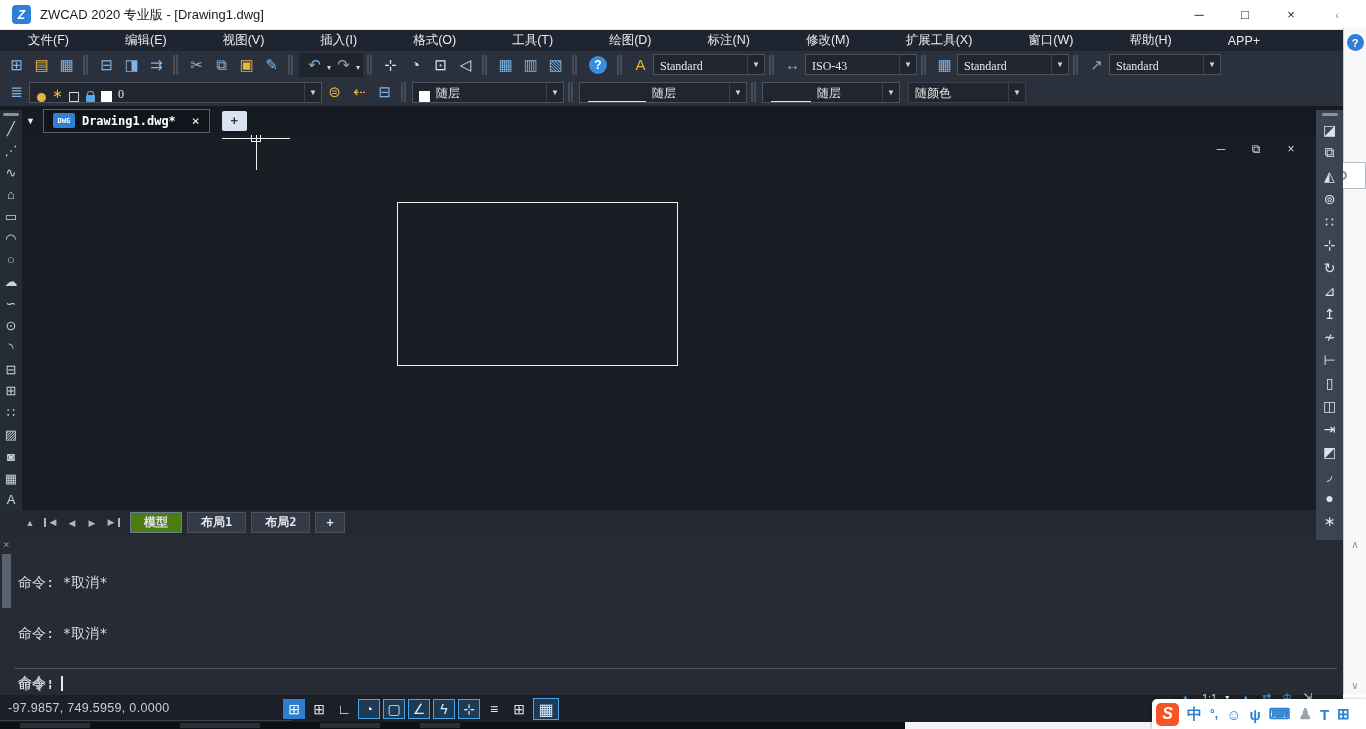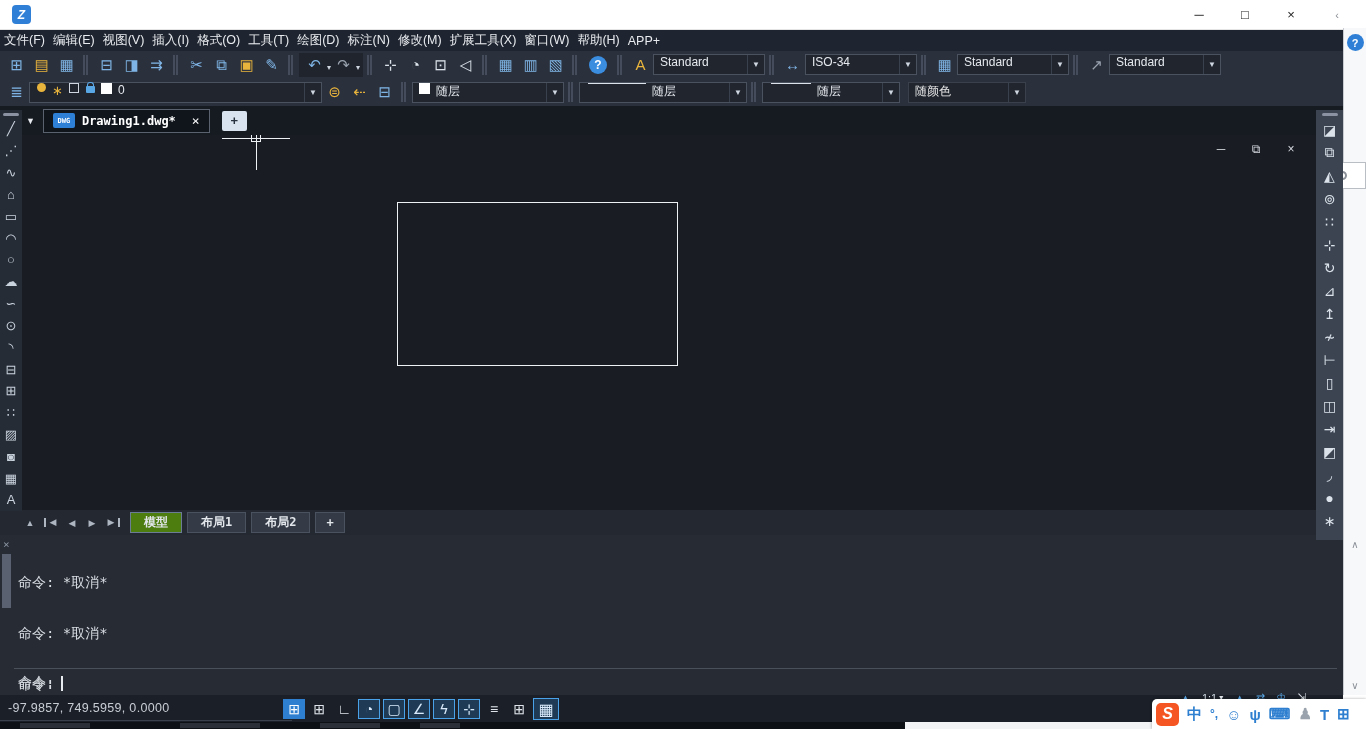--- a/index.html
+++ b/index.html
@@ -11,32 +11,32 @@
   
   #titlebar{left:0;top:0;width:1366px;height:30px;background:#ffffff;display:flex;align-items:center;color:#111;border-bottom:1px solid #e4e4e4}
   .logo{width:19px;height:19px;margin-left:12px;border-radius:4px;background:#2f7fd6;color:#fff;font-weight:bold;font-style:italic;font-size:12px;display:flex;align-items:center;justify-content:center}
   .title-text{margin-left:9px;font-size:13px;color:#1a1a1a}
   .winbtns{margin-left:auto;display:flex;gap:28px;margin-right:14px;font-size:13px;color:#222;align-items:center}
   .winbtns span{width:18px;text-align:center}
   .collapse{font-size:11px;color:#8a8f96;margin-right:6px}
 
   
   #menubar{left:0;top:30px;width:1343px;height:21px;background:#1f2530;display:flex;align-items:center;color:#e8ebef;font-size:12.5px}
-  #menubar span{padding:0 4px;white-space:nowrap}
+  #menubar span{padding:0 28px;white-space:nowrap}
 
   
   #tb1{left:0;top:51px;width:1343px;height:27px;background:#2b313c;display:flex;align-items:center;padding-left:4px}
   #tb2{left:0;top:78px;width:1343px;height:28px;background:#2b313c;display:flex;align-items:center;padding-left:4px}
   .tbtn{width:25px;height:24px;display:flex;align-items:center;justify-content:center;font-size:15px;color:#7fb5e6;flex:none}
   .c-y{color:#e9b43c}.c-w{color:#dde3ea}.c-g{color:#9aa3b0}.c-b{color:#7fb5e6}
   .sep{width:2px;height:20px;background:#454d5c;box-shadow:3px 0 0 #454d5c;margin:0 9px 0 4px;flex:none}
   .undoblk{display:flex;align-items:center;background:#20242c;height:24px;padding:0 3px;flex:none}
   .ddc{font-size:8px;color:#cfd6df;margin-top:5px}
   .helpbtn{width:18px;height:18px;border-radius:50%;background:#3b8de0;color:#fff;font-size:12px;font-weight:bold;display:flex;align-items:center;justify-content:center;margin:0 6px;flex:none}
-  .combo{height:21px;background:#20252e;border:1px solid #4a5260;display:flex;align-items:flex-start;color:#e6e9ee;font-size:12px;font-family:Liberation Sans, sans-serif;flex:none}
+  .combo{height:21px;background:#20252e;border:1px solid #4a5260;display:flex;align-items:flex-end;color:#e6e9ee;font-size:12px;font-family:Liberation Serif, serif;flex:none}
   .combo .lbl{padding:0 6px;white-space:nowrap}
   .combo .arr{margin-left:auto;width:17px;text-align:center;font-size:8px;color:#cfd6df;border-left:1px solid #39414e;height:19px;line-height:19px}
   .combo.dis{color:#79818d;border-color:#3a414d}
   .combo.dis .lbl{color:#e5e5e5}
   .lswatch{width:11px;height:11px;background:#fff;margin-left:6px;flex:none}
   .ldot{width:9px;height:9px;border-radius:50%;background:#e9b43c;margin-left:7px;flex:none}
   .lstar{color:#e9b43c;font-size:13px;margin-left:6px;flex:none}
   .lframe{width:10px;height:10px;border:1px solid #cfd6df;margin-left:6px;flex:none}
   .lock-icon{width:9px;height:7px;background:#5aa7e6;border-radius:1px;position:relative;margin:3px 0 0 7px;flex:none}
   .lock-icon::before{content:"";position:absolute;top:-4px;left:1px;width:5px;height:4px;border:1.5px solid #5aa7e6;border-bottom:none;border-radius:3px 3px 0 0}
@@ -103,36 +103,37 @@
   .stog.fillblue{background:#2e7fd0;border-color:#2e7fd0;color:#fff}
   .stog.big{width:26px;height:22px;font-size:16px}
   .taskstrip{position:absolute;left:0;top:27px;width:1343px;height:7px;background:#0d1015}
   .taskblock{position:absolute;top:1px;height:5px;background:#2a2f38}
   #whitesliver{left:905px;top:722px;width:461px;height:7px;background:#f2f3f5}
 
   
   #rstat{left:1180px;top:691px;display:flex;align-items:center;gap:11px;color:#cfd6df;font-size:11px;z-index:3}
   #rstat .bi{color:#5aa7e6;font-size:11px}
   #rstat .wi{color:#dfe4ea}
-  .scalegrp{display:flex;align-items:center;gap:2px}
+  .scalegrp{display:flex;align-items:center;gap:8px}
 
   
   #sogou{left:1152px;top:699px;width:214px;height:30px;background:#ffffff;border-radius:5px 0 0 0;display:flex;align-items:center;gap:8px;padding-left:4px;z-index:5;box-shadow:0 0 3px rgba(0,0,0,.35)}
   .sglogo{width:23px;height:23px;background:#f45522;border-radius:5px;color:#fff;font-weight:bold;font-style:italic;font-size:16px;display:flex;align-items:center;justify-content:center}
   .sgi{color:#2e7fd0;font-size:15px;font-weight:bold;position:relative}
   .sgi.small{font-size:12px}
   .sgi.person{color:#9aa3ad}
 </style>
 </head>
 <body>
 
 <div id="app">
 
   <div id="titlebar" class="abs">
     <div class="logo">Z</div>
+    <div class="title-text">ZWCAD 2020 专业版 - [Drawing1.dwg]</div>
     <div class="winbtns">
       <span>─</span>
       <span>□</span>
       <span>×</span>
       <span class="collapse">‹</span>
     </div>
   </div>
 
   <div id="menubar" class="abs">
     <span>文件(F)</span>
@@ -183,21 +184,21 @@
     <span class="helpbtn">?</span>
     <span class="sep"></span>
     <span class="tbtn c-y">A</span>
     <span class="combo" style="width:112px">
       <span class="lbl">Standard</span>
       <span class="arr">▼</span>
     </span>
     <span class="sep"></span>
     <span class="tbtn">↔</span>
     <span class="combo" style="width:112px">
-      <span class="lbl">ISO-34</span>
+      <span class="lbl">ISO-43</span>
       <span class="arr">▼</span>
     </span>
     <span class="sep"></span>
     <span class="tbtn">▦</span>
     <span class="combo" style="width:112px">
       <span class="lbl">Standard</span>
       <span class="arr">▼</span>
     </span>
     <span class="sep"></span>
     <span class="tbtn c-g">↗</span>

